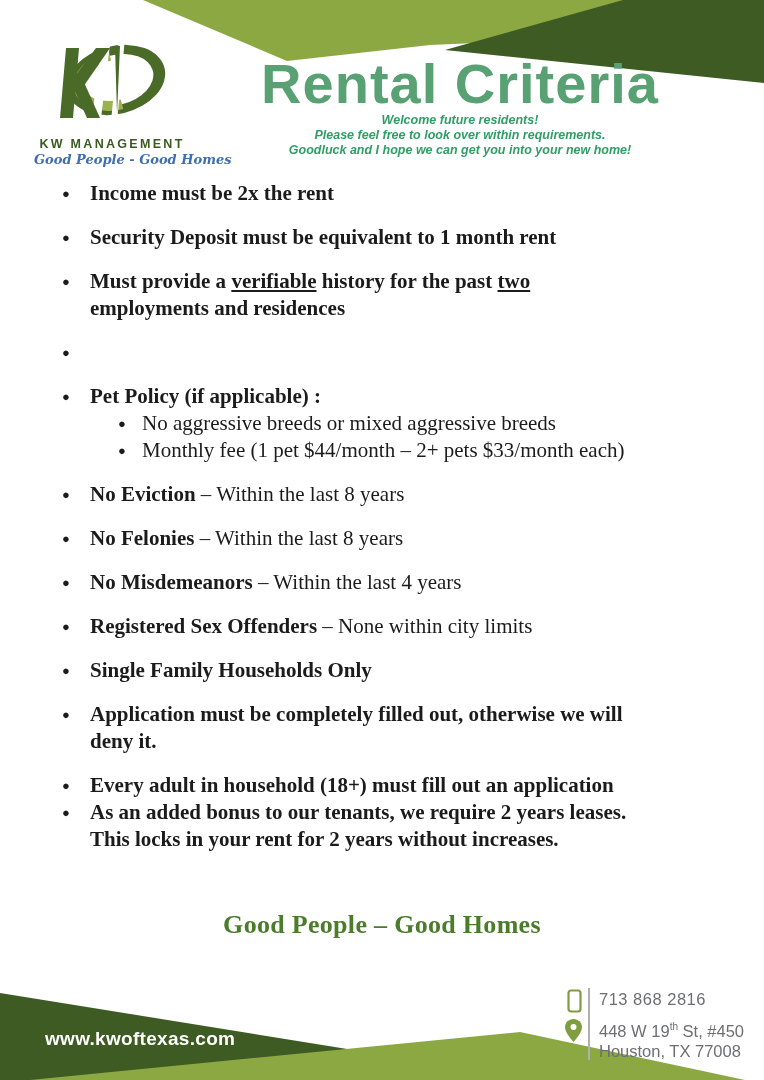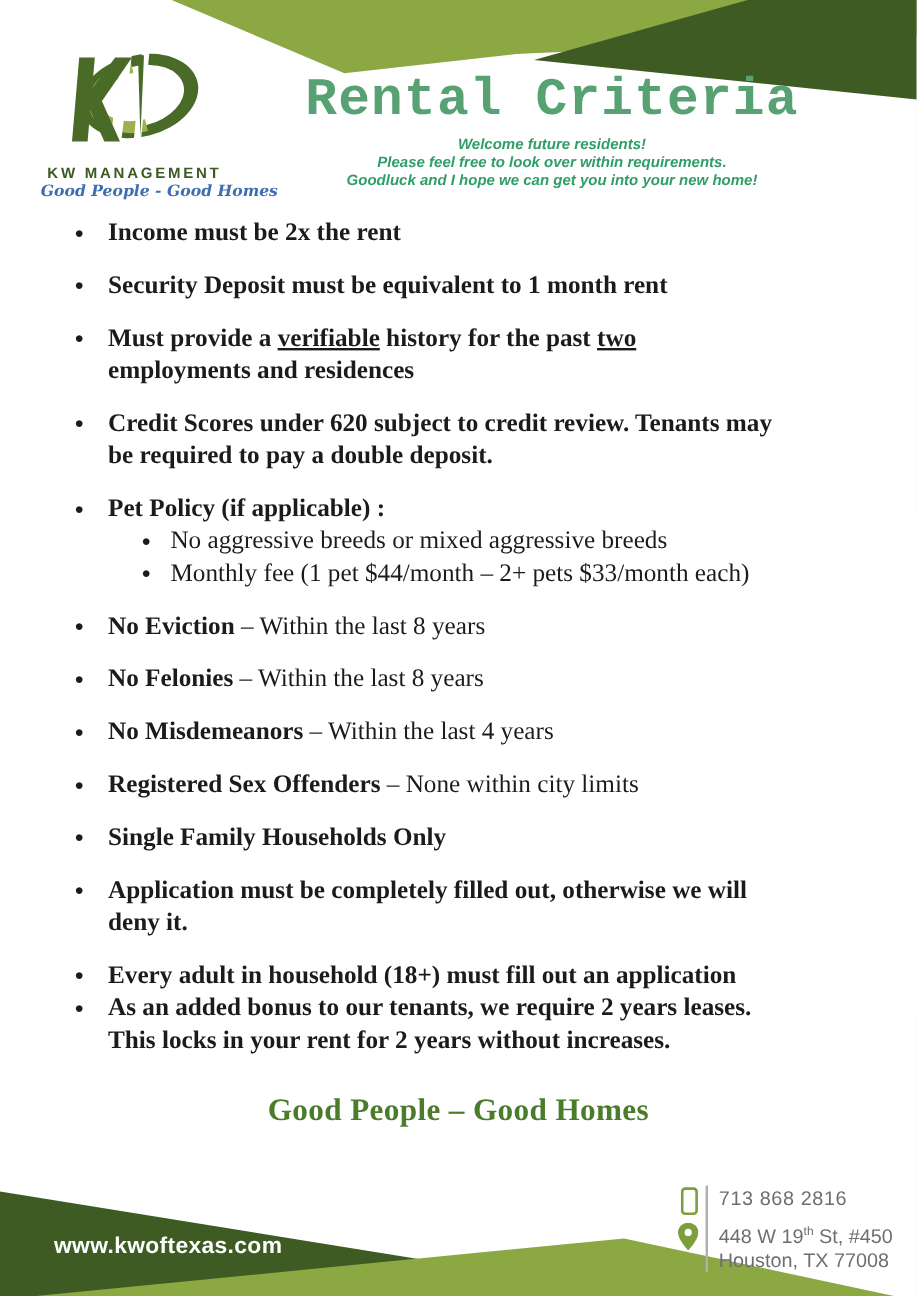--- a/index.html
+++ b/index.html
@@ -14,21 +14,21 @@
   
   .logo-block{position:absolute;left:34px;top:38px;width:156px;text-align:center;}
   .logo-svg{display:block;margin:0 auto;}
   .company{font-family:"Liberation Sans",sans-serif;font-weight:bold;font-size:12.5px;
            letter-spacing:2.3px;color:var(--logo-green,#3A5A22);margin-top:15px;white-space:nowrap;}
   .tagline{font-family:"DejaVu Serif",serif;font-style:italic;font-weight:bold;font-size:13px;
            color:var(--tagline-blue,#3E6EB0);margin-top:1px;white-space:nowrap;}
 
   
   .title-block{position:absolute;left:205px;top:60px;width:510px;text-align:center;}
-  .title{font-family:Liberation Mono, monospace;font-weight:bold;font-size:44px;line-height:48px;
+  .title{font-family:Liberation Sans, sans-serif;font-weight:bold;font-size:56px;line-height:48px;
          color:var(--title-green,#57A173);letter-spacing:1px;margin:0;}
   .welcome{margin-top:5px;font-family:"Liberation Sans",sans-serif;font-weight:bold;font-style:italic;
            font-size:12.5px;line-height:15px;color:var(--welcome-green,#2F9E66);}
 
   
   .criteria{position:absolute;left:40px;top:180px;width:700px;}
   .bullet{display:flex;margin-bottom:17px;font-size:21px;line-height:27px;color:#1b1b1b;}
   .bullet .dot{flex:0 0 50px;padding-left:22px;box-sizing:border-box;font-size:13px;}
   .bullet .txt{white-space:pre-wrap;}
   .b{font-weight:bold;}
@@ -104,22 +104,20 @@
         <span class="dot">●</span>
         <div class="txt"><span class="b">Security Deposit must be equivalent to 1 month rent</span></div>
       </div>
       <div class="bullet">
         <span class="dot">●</span>
         <div class="txt"><span class="b">Must provide a </span><span class="b u">verifiable</span><span class="b"> history for the past </span><span class="b u">two</span><span class="b">
 employments and residences</span></div>
       </div>
       <div class="bullet">
         <span class="dot">●</span>
-        <div class="txt"><span class="b">Credit Scores under 620 subject to credit review. Tenants may
-be required to pay a double deposit.</span></div>
       </div>
       <div class="bullet has-children">
         <span class="dot">●</span>
         <div class="txt"><span class="b">Pet Policy (if applicable) :</span></div>
       </div>
       <div class="bullet sub">
         <span class="dot">●</span>
         <div class="txt"><span>No aggressive breeds or mixed aggressive breeds</span></div>
       </div>
       <div class="bullet sub last">

